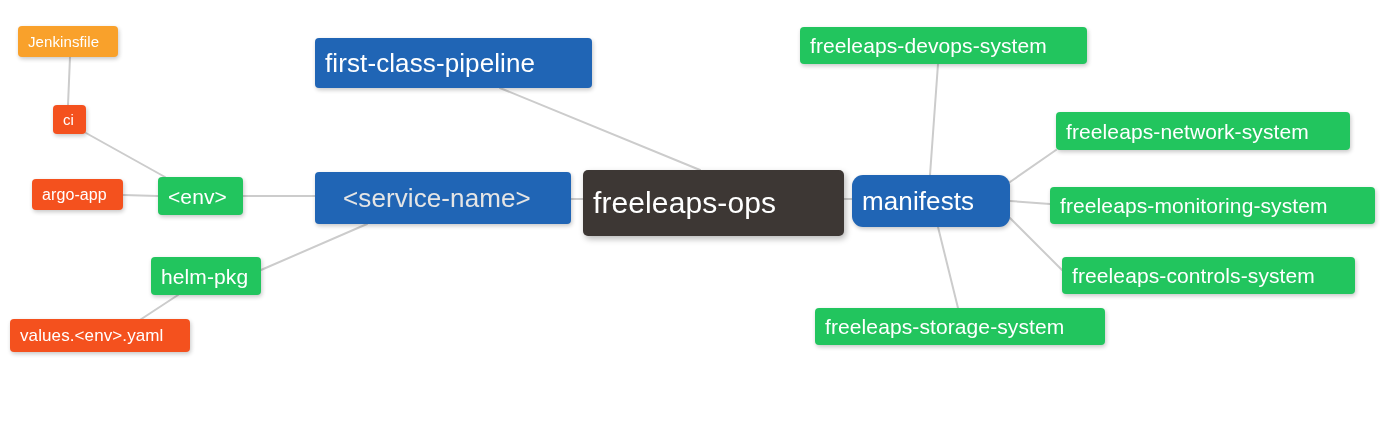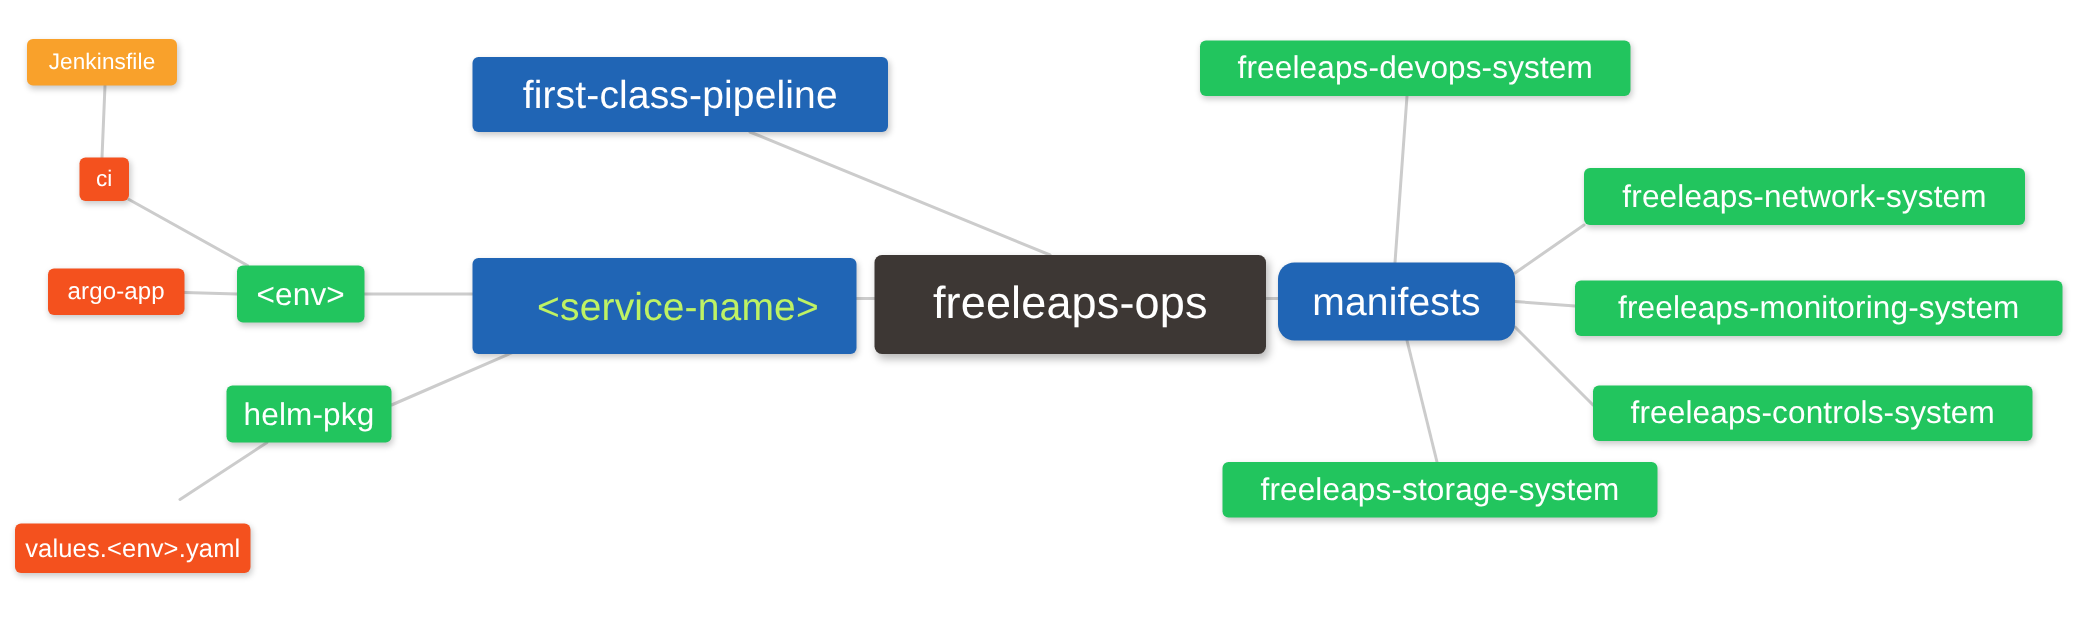--- a/index.html
+++ b/index.html
@@ -25,21 +25,20 @@
     top: 0;
     width: 1390px;
     height: 421px;
     pointer-events: none;
   }
   .node {
     position: absolute;
     box-sizing: border-box;
     display: flex;
     align-items: center;
-    justify-content: center;
     color: #ffffff;
     border-radius: 4px;
     box-shadow: 1px 2px 4px rgba(0, 0, 0, 0.22);
     white-space: nowrap;
     line-height: 1;
     letter-spacing: 0.1px;
     padding: 0 10px;
     user-select: none;
   }
   .node.root {
@@ -64,21 +63,21 @@
       <line x1="938" y1="64" x2="930" y2="175" stroke="#cccccc" stroke-width="2" stroke-linecap="round"></line>
       <line x1="1056" y1="150" x2="1010" y2="182" stroke="#cccccc" stroke-width="2" stroke-linecap="round"></line>
       <line x1="1050" y1="204" x2="1010" y2="201" stroke="#cccccc" stroke-width="2" stroke-linecap="round"></line>
       <line x1="1062" y1="270" x2="1010" y2="218" stroke="#cccccc" stroke-width="2" stroke-linecap="round"></line>
       <line x1="958" y1="308" x2="938" y2="227" stroke="#cccccc" stroke-width="2" stroke-linecap="round"></line>
     </svg>
   <div id="nodes-layer">
       <div class="node root" style="left: 583px; top: 170px; width: 261px; height: 66px; background: rgb(61, 55, 52); color: rgb(255, 255, 255); font-size: 30px;">
         <span>freeleaps-ops</span>
       </div>
-      <div class="node" style="left: 315px; top: 172px; width: 256px; height: 64px; background: rgb(32, 101, 181); color: #bef264; font-size: 26px; padding-left: 28px;">
+      <div class="node" style="left: 315px; top: 172px; width: 256px; height: 52px; background: rgb(32, 101, 181); color: #e5e5e5; font-size: 26px; padding-left: 28px;">
         <span>&lt;service-name&gt;</span>
       </div>
       <div class="node" style="left: 852px; top: 175px; width: 158px; height: 52px; background: rgb(32, 101, 181); color: rgb(255, 255, 255); font-size: 26px; border-radius: 11px;">
         <span>manifests</span>
       </div>
       <div class="node" style="left: 315px; top: 38px; width: 277px; height: 50px; background: rgb(32, 101, 181); color: #ffffff; font-size: 26px;">
         <span>first-class-pipeline</span>
       </div>
       <div class="node" style="left: 158px; top: 177px; width: 85px; height: 38px; background: rgb(34, 197, 94); color: rgb(255, 255, 255); font-size: 21px;">
         <span>&lt;env&gt;</span>
@@ -88,21 +87,21 @@
       </div>
       <div class="node" style="left: 53px; top: 105px; width: 33px; height: 29px; background: rgb(244, 81, 30); color: rgb(255, 255, 255); font-size: 15px;">
         <span>ci</span>
       </div>
       <div class="node" style="left: 18px; top: 26px; width: 100px; height: 31px; background: rgb(249, 161, 43); color: rgb(255, 255, 255); font-size: 15px;">
         <span>Jenkinsfile</span>
       </div>
       <div class="node" style="left: 32px; top: 179px; width: 91px; height: 31px; background: rgb(244, 81, 30); color: rgb(255, 255, 255); font-size: 16px;">
         <span>argo-app</span>
       </div>
-      <div class="node" style="left: 10px; top: 349px; width: 157px; height: 33px; background: rgb(244, 81, 30); color: rgb(255, 255, 255); font-size: 17px;">
+      <div class="node" style="left: 10px; top: 319px; width: 180px; height: 33px; background: rgb(244, 81, 30); color: rgb(255, 255, 255); font-size: 17px;">
         <span>values.&lt;env&gt;.yaml</span>
       </div>
       <div class="node" style="left: 800px; top: 27px; width: 287px; height: 37px; background: rgb(34, 197, 94); color: rgb(255, 255, 255); font-size: 21px;">
         <span>freeleaps-devops-system</span>
       </div>
       <div class="node" style="left: 1056px; top: 112px; width: 294px; height: 38px; background: rgb(34, 197, 94); color: rgb(255, 255, 255); font-size: 21px;">
         <span>freeleaps-network-system</span>
       </div>
       <div class="node" style="left: 1050px; top: 187px; width: 325px; height: 37px; background: rgb(34, 197, 94); color: rgb(255, 255, 255); font-size: 21px;">
         <span>freeleaps-monitoring-system</span>

